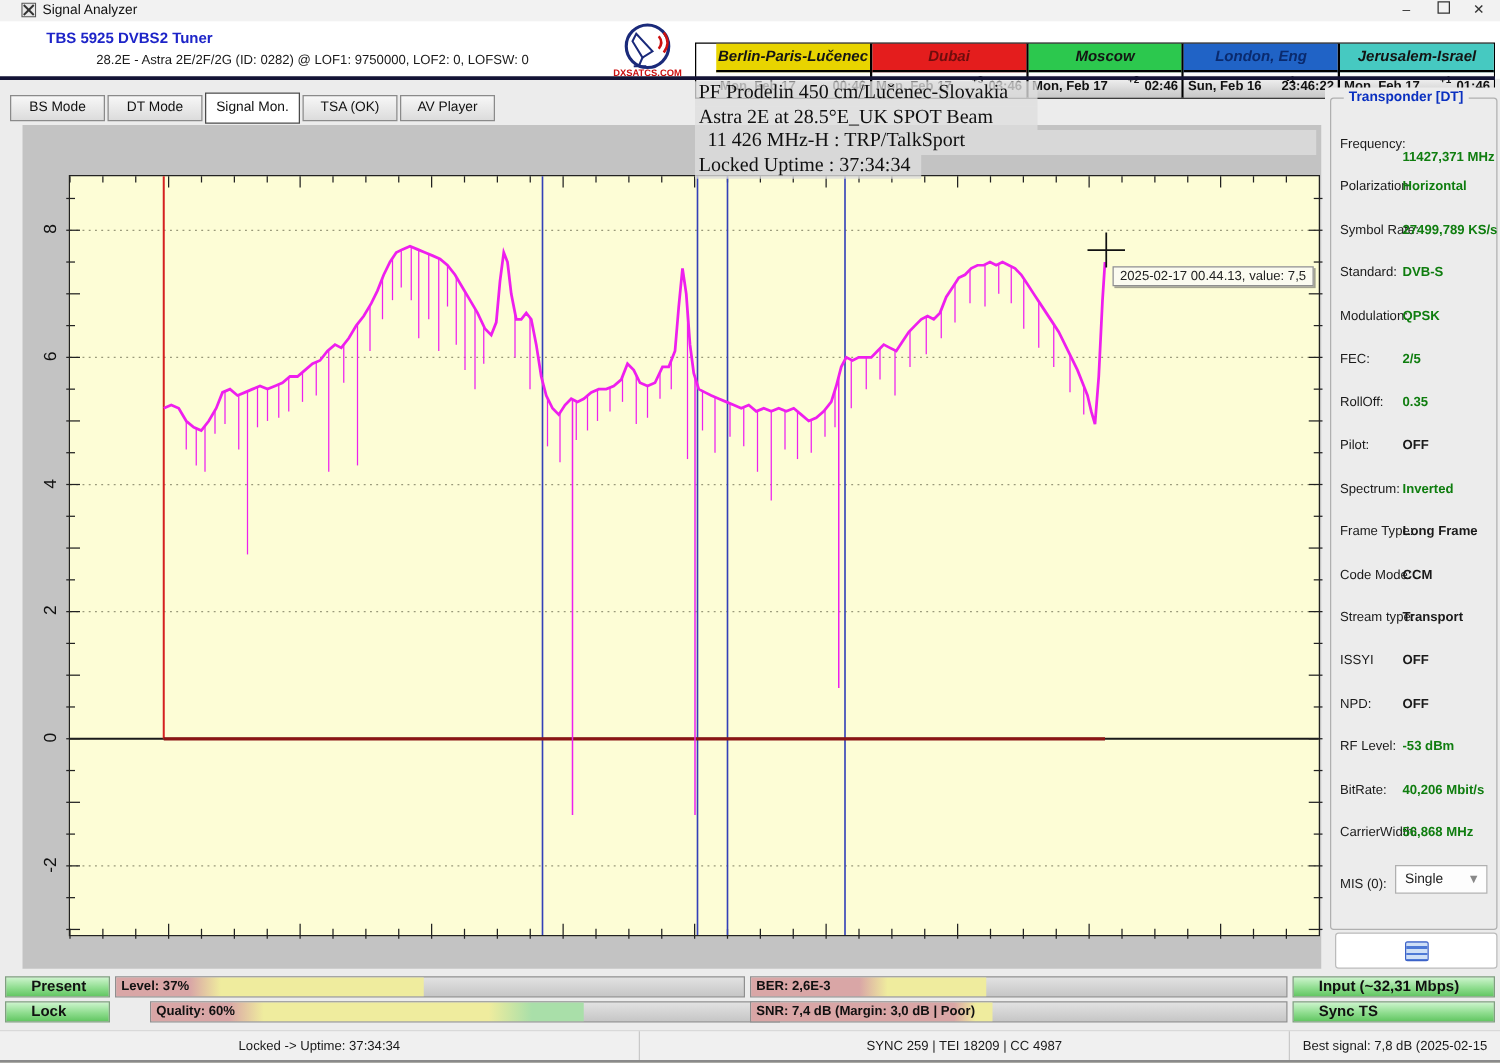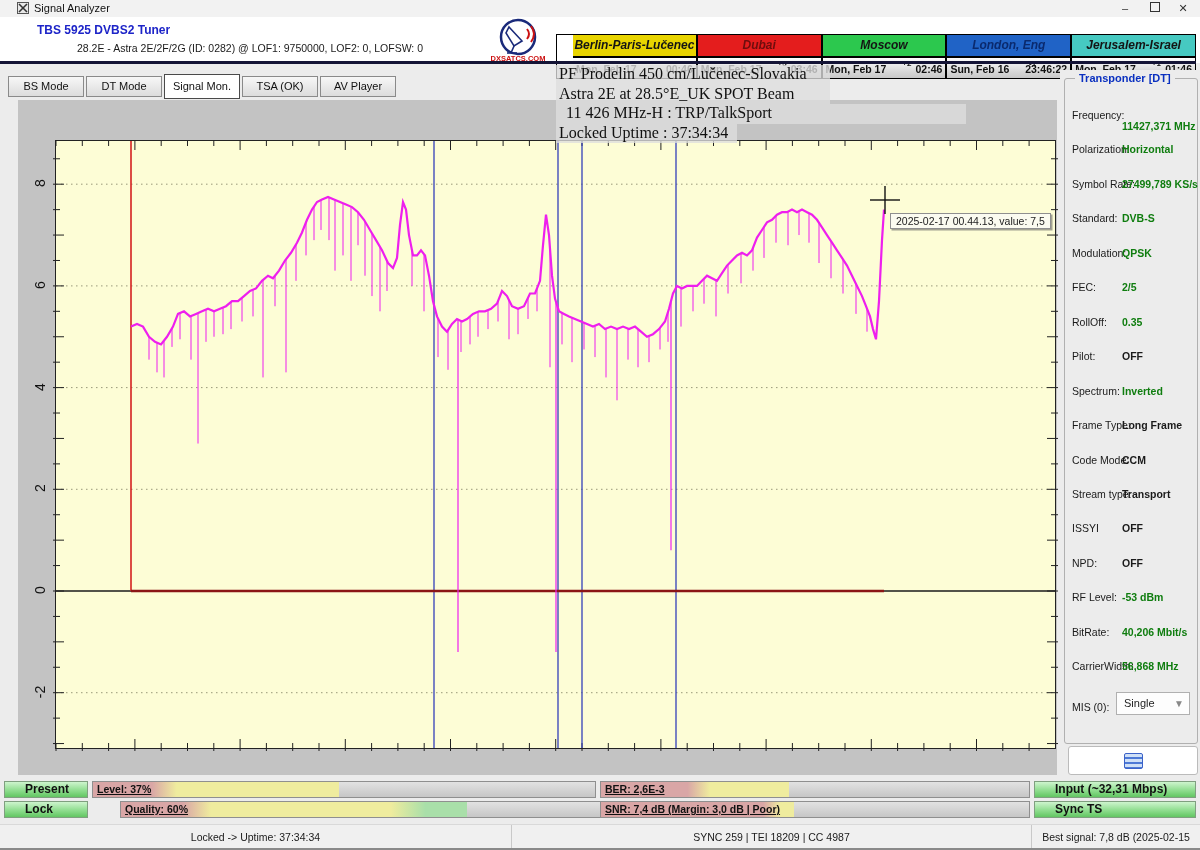--- a/index.html
+++ b/index.html
@@ -57,21 +57,21 @@
               font-size:11px;line-height:21px;padding-left:7px;box-sizing:border-box;color:#222;}
   #mis-select .chev{position:absolute;right:5px;top:0;color:#888;font-size:10px;}
   #disk-button{position:absolute;left:8px;top:676px;width:128px;height:27px;background:#fff;border:1px solid #bbb;border-radius:3px;}
   #disk-icon{position:absolute;left:55px;top:6px;width:17px;height:14px;border:1px solid #3b62c8;border-radius:2px;
              background:repeating-linear-gradient(#cfe0f7 0 3px,#4d79d6 3px 5px);}
   
   .badge{position:absolute;height:17px;background:linear-gradient(#cdf4cd,#8fdd8f 55%,#62c662);border:1px solid #7f9f7f;
          box-sizing:border-box;font-size:12px;font-weight:bold;line-height:15px;padding-left:20px;white-space:nowrap;overflow:hidden;}
   .bartrack{position:absolute;height:17px;background:linear-gradient(#e2e2e2,#c6c6c6);border:1px solid #8f8f8f;box-sizing:border-box;}
   .barfill{position:absolute;left:0;top:0;height:100%;}
-  .bartext{position:absolute;left:4px;top:1px;font-size:10.5px;font-weight:bold;white-space:nowrap;color:#111;text-decoration:underline;}
+  .bartext{position:absolute;left:4px;top:1px;font-size:10.5px;font-weight:bold;white-space:nowrap;color:#111;}
   
   #statusbar{position:absolute;left:0;top:824px;width:1200px;height:24px;background:#f0f0f0;border-top:1px solid #d9d9d9;}
   .sbcell{position:absolute;top:0;height:24px;font-size:10.5px;line-height:24px;text-align:center;color:#1a1a1a;
           border-right:1px solid #c9c9c9;box-sizing:border-box;}
 </style>
 </head>
 <body>
 
 <div id="app">
 
@@ -377,21 +377,21 @@
         <div class="ylabel" style="left: 12px; top: 276.6px;">4</div>
         <div class="ylabel" style="left: 12px; top: 378.3px;">2</div>
         <div class="ylabel" style="left: 12px; top: 480px;">0</div>
         <div class="ylabel" style="left: 12px; top: 581.7px;">-2</div>
       </div>
   </div>
 
   <div id="overlay">
       <div class="overlay-line" style="top: 65px; width: 274px;">PF Prodelin 450 cm/Lučenec-Slovakia</div>
       <div class="overlay-line" style="top: 84.5px; width: 274px;">Astra 2E at 28.5°E_UK SPOT Beam</div>
-      <div class="overlay-line" style="top: 104px; width: 410px; padding-left: 10px;">11 426 MHz-H : TRP/TalkSport</div>
+      <div class="overlay-line" style="top: 104px; width: 497px; padding-left: 10px;">11 426 MHz-H : TRP/TalkSport</div>
       <div class="overlay-line" style="top: 123.5px; width: 181px;">Locked Uptime : 37:34:34</div>
     </div>
 
   <div id="panel">
     <div id="groupbox">
       <div id="groupbox-title">Transponder [DT]</div>
     </div>
     <div id="fields">
         <div class="fld" style="top: 39px;">Frequency:</div>
         <div class="fld-val green" style="top: 50px;">11427,371 MHz</div>

